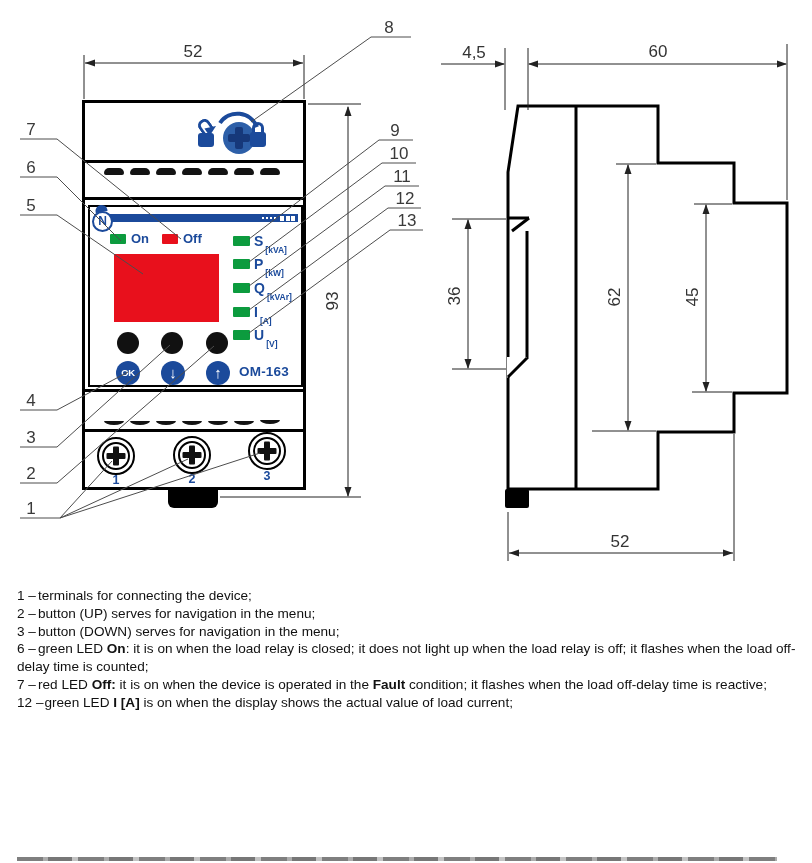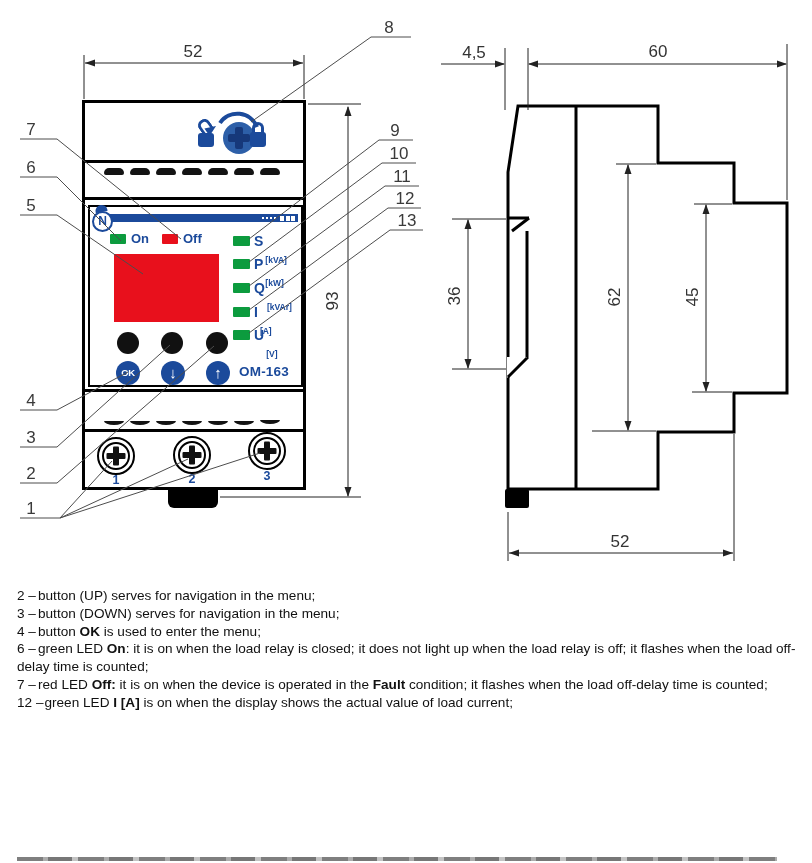--- a/index.html
+++ b/index.html
@@ -23,21 +23,21 @@
   .blue-bar{position:absolute;left:110px;top:214px;width:188px;height:8px;background:var(--navy);z-index:1;}
   .bar-dot{position:absolute;width:2px;height:2px;background:#fff;top:3px;}
   .bar-sq{position:absolute;width:4px;height:5px;background:#fff;top:1.5px;}
   .led{position:absolute;width:16px;height:10px;border-radius:1px;}
   .led.green{background:var(--green);}
   .led.red{background:var(--red);}
   .pn-label{position:absolute;color:var(--navy);font-weight:bold;font-size:13px;}
   .led-row{position:absolute;left:233px;display:flex;align-items:flex-start;}
   .led-row .sw{width:17px;height:10px;background:var(--green);border-radius:1px;margin-top:2px;}
   .led-row .letter{color:var(--navy);font-weight:bold;font-size:14px;line-height:14px;margin-left:4px;}
-  .led-row .unit{color:var(--navy);font-weight:bold;font-size:8.5px;line-height:8.5px;margin-left:2px;margin-top:22px;}
+  .led-row .unit{color:var(--navy);font-weight:bold;font-size:8.5px;line-height:8.5px;margin-left:2px;margin-top:12px;}
   .display{position:absolute;left:114px;top:254px;width:105px;height:68px;background:var(--red);}
   .btn-black{position:absolute;width:22px;height:22px;border-radius:50%;background:#111;}
   .btn-blue{position:absolute;width:24px;height:24px;border-radius:50%;background:var(--navy);
             color:#fff;text-align:center;}
   .btn-blue.ok{font-size:9.5px;font-weight:bold;line-height:24px;letter-spacing:-.3px;}
   .btn-blue.arrow{font-size:15px;font-weight:bold;line-height:23px;}
   .model{position:absolute;left:239px;top:364px;color:var(--navy);font-weight:bold;font-size:13.5px;letter-spacing:.2px;}
   .term{position:absolute;width:38px;height:38px;border:2.5px solid #000;border-radius:50%;box-sizing:border-box;}
   .term .in{position:absolute;left:2.5px;top:2.5px;width:28px;height:28px;border:2px solid #000;border-radius:50%;box-sizing:border-box;}
   .term .h{position:absolute;left:50%;top:50%;width:19px;height:6px;background:#111;transform:translate(-50%,-50%);border-radius:1px;}
@@ -333,21 +333,21 @@
       <line x1="508" y1="512" x2="508" y2="561"></line>
         <line x1="734" y1="434" x2="734" y2="561"></line>
       <line x1="509" y1="553" x2="733" y2="553"></line>
       <polygon points="509,553 519,549.5 519,556.5" fill="#222" stroke="none"></polygon>
       <polygon points="733,553 723,549.5 723,556.5" fill="#222" stroke="none"></polygon>
       <text class="dim-t" x="620" y="547" text-anchor="middle" stroke="none">52</text>
     </g>
   </svg>
 
   <div class="legend">
+      <div><span class="lg-num">1 –</span><span>terminals for connecting the device;</span></div>
       <div><span class="lg-num">2 –</span><span>button (UP) serves for navigation in the menu;</span></div>
       <div><span class="lg-num">3 –</span><span>button  (DOWN) serves for navigation in the menu;</span></div>
-      <div><span class="lg-num">4 –</span><span>button </span><b>OK</b><span> is used to enter the menu;</span></div>
       <div><span class="lg-num">6 –</span><span>green LED </span><b>On</b><span>: it is on when the load relay is closed; it does not light up when the load relay is off; it flashes when the load off-delay time is counted;</span></div>
-      <div><span class="lg-num">7 –</span><span>red LED </span><b>Off:</b><span> it is on when the device is operated in the </span><b>Fault</b><span> condition; it flashes when the load off-delay time is counted;</span></div>
+      <div><span class="lg-num">7 –</span><span>red LED </span><b>Off:</b><span> it is on when the device is operated in the </span><b>Fault</b><span> condition; it flashes when the load off-delay time is reactive;</span></div>
       <div><span class="lg-num">12 –</span><span>green LED </span><b>I [A]</b><span> is on when the display shows the actual value of load current;</span></div>
     </div>
   <div class="cutoff"></div>
 </div>
 
 </body></html>

